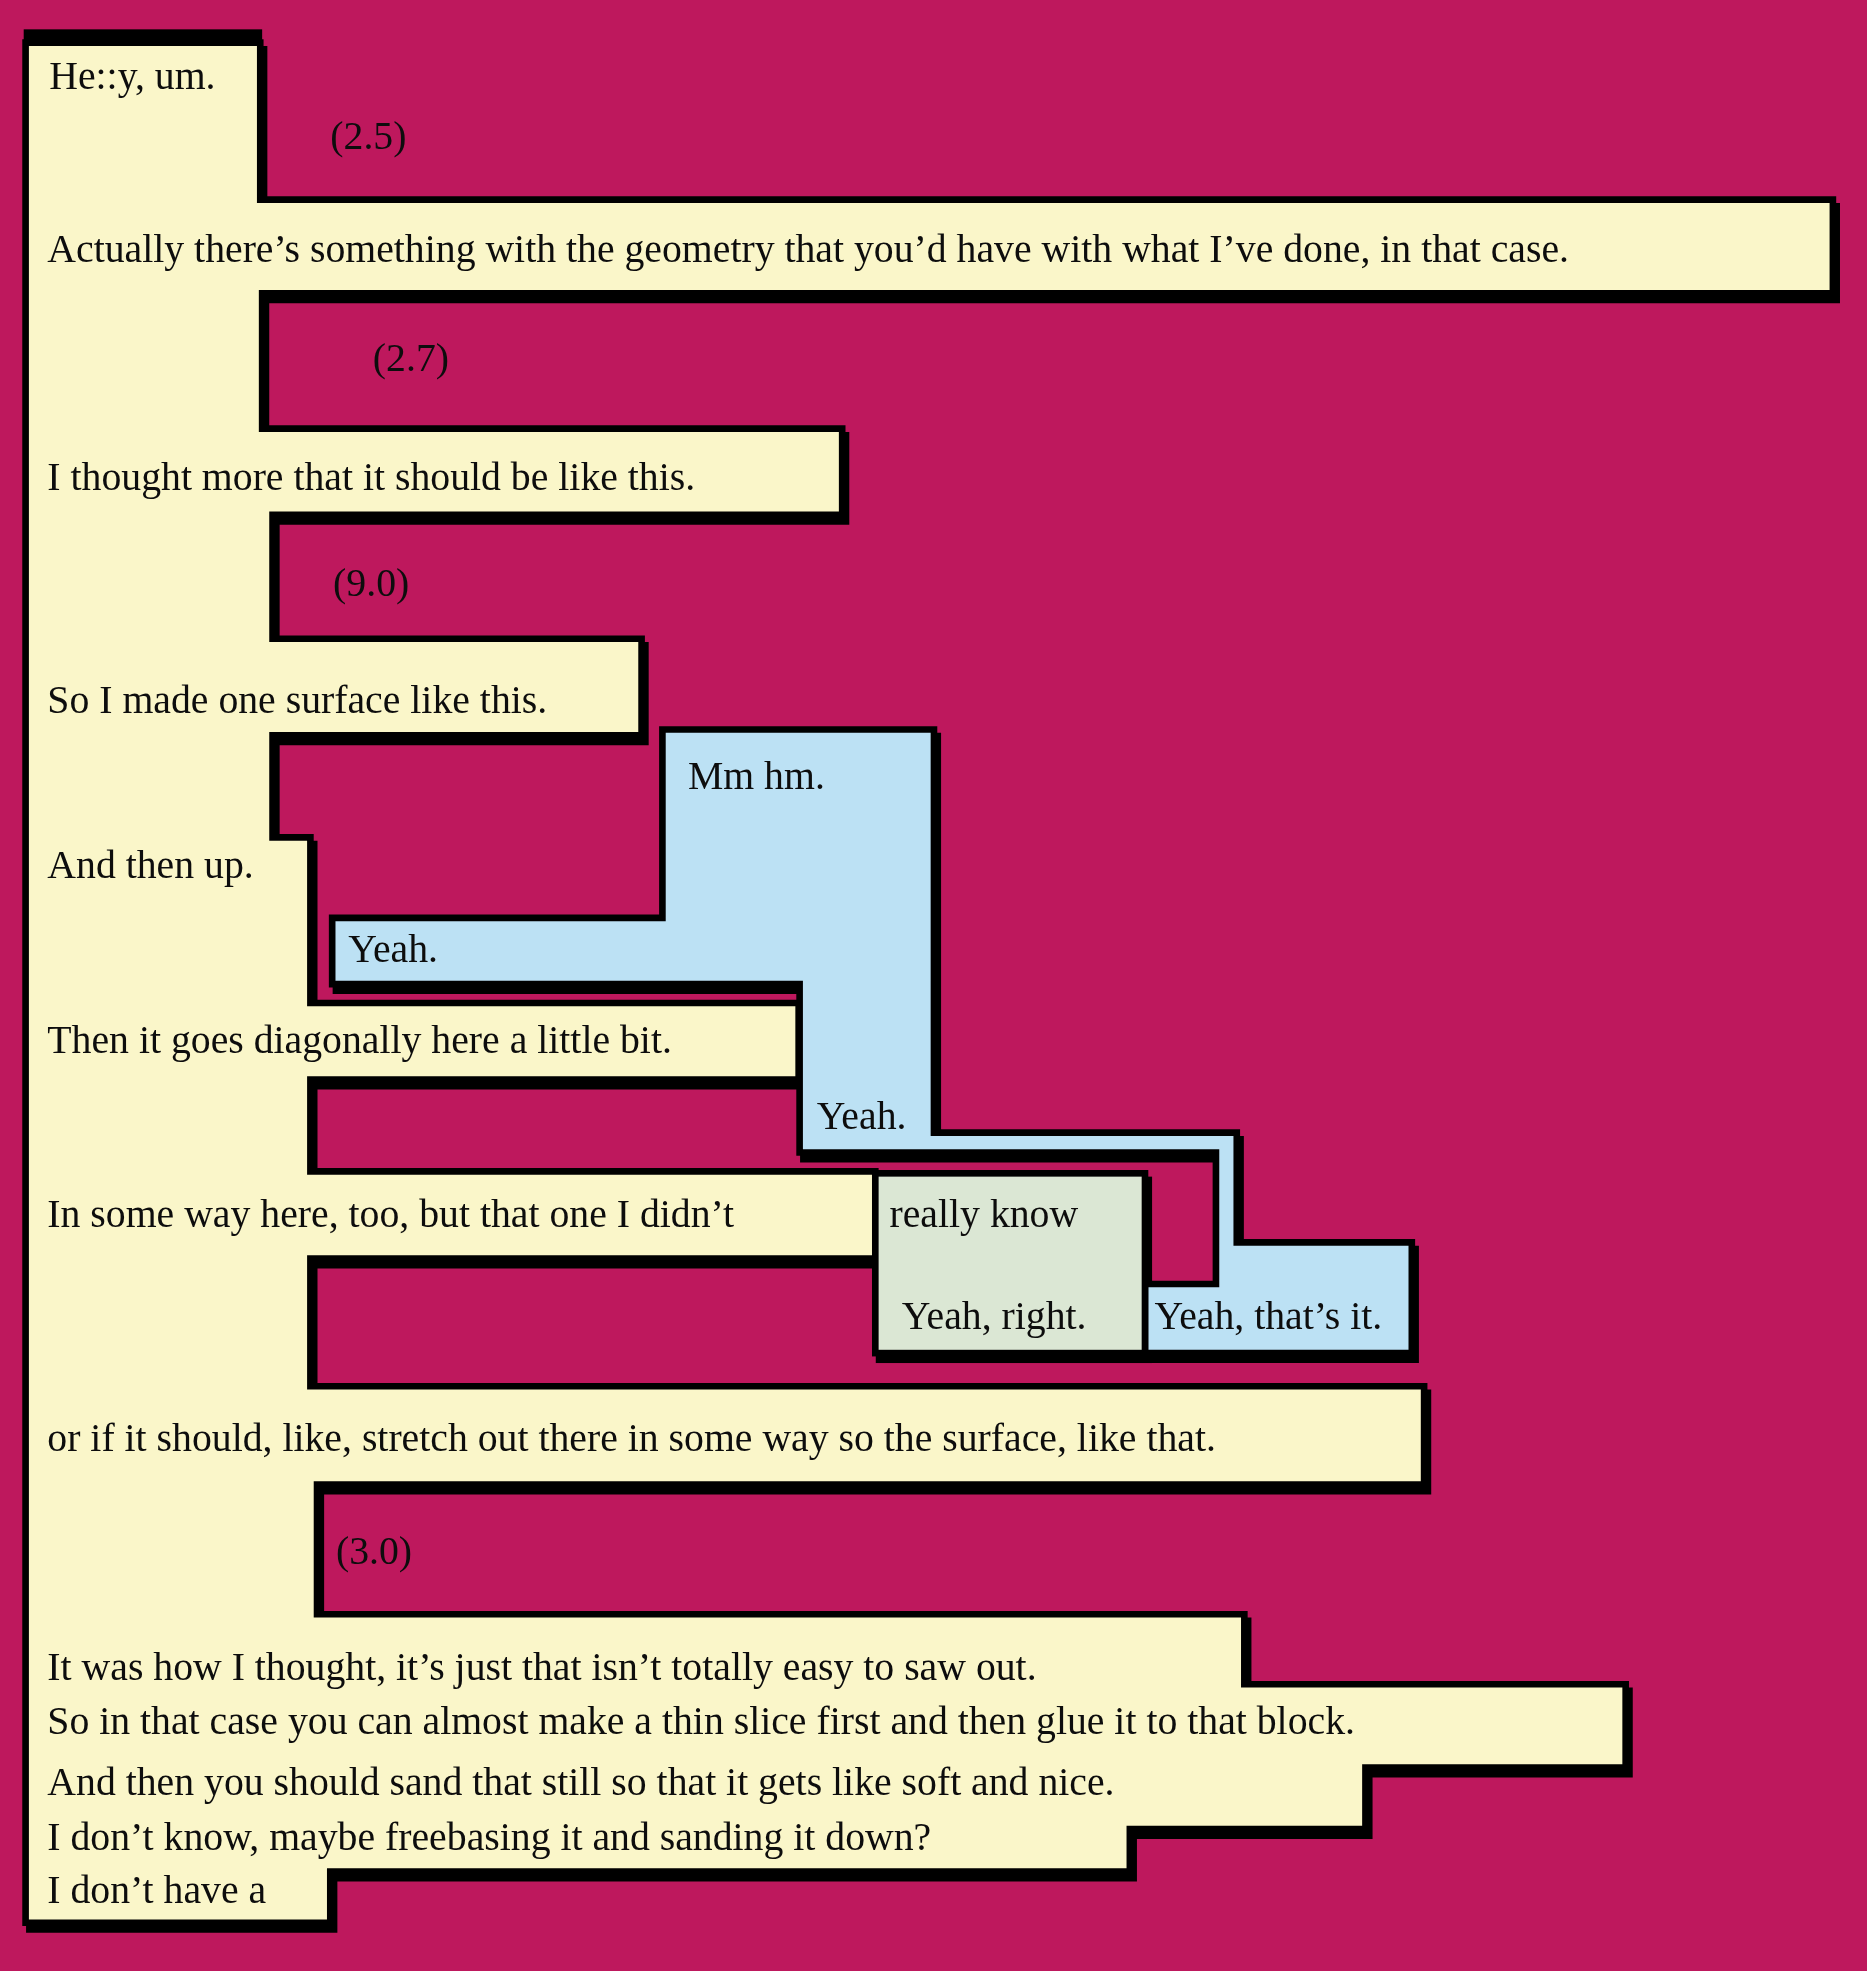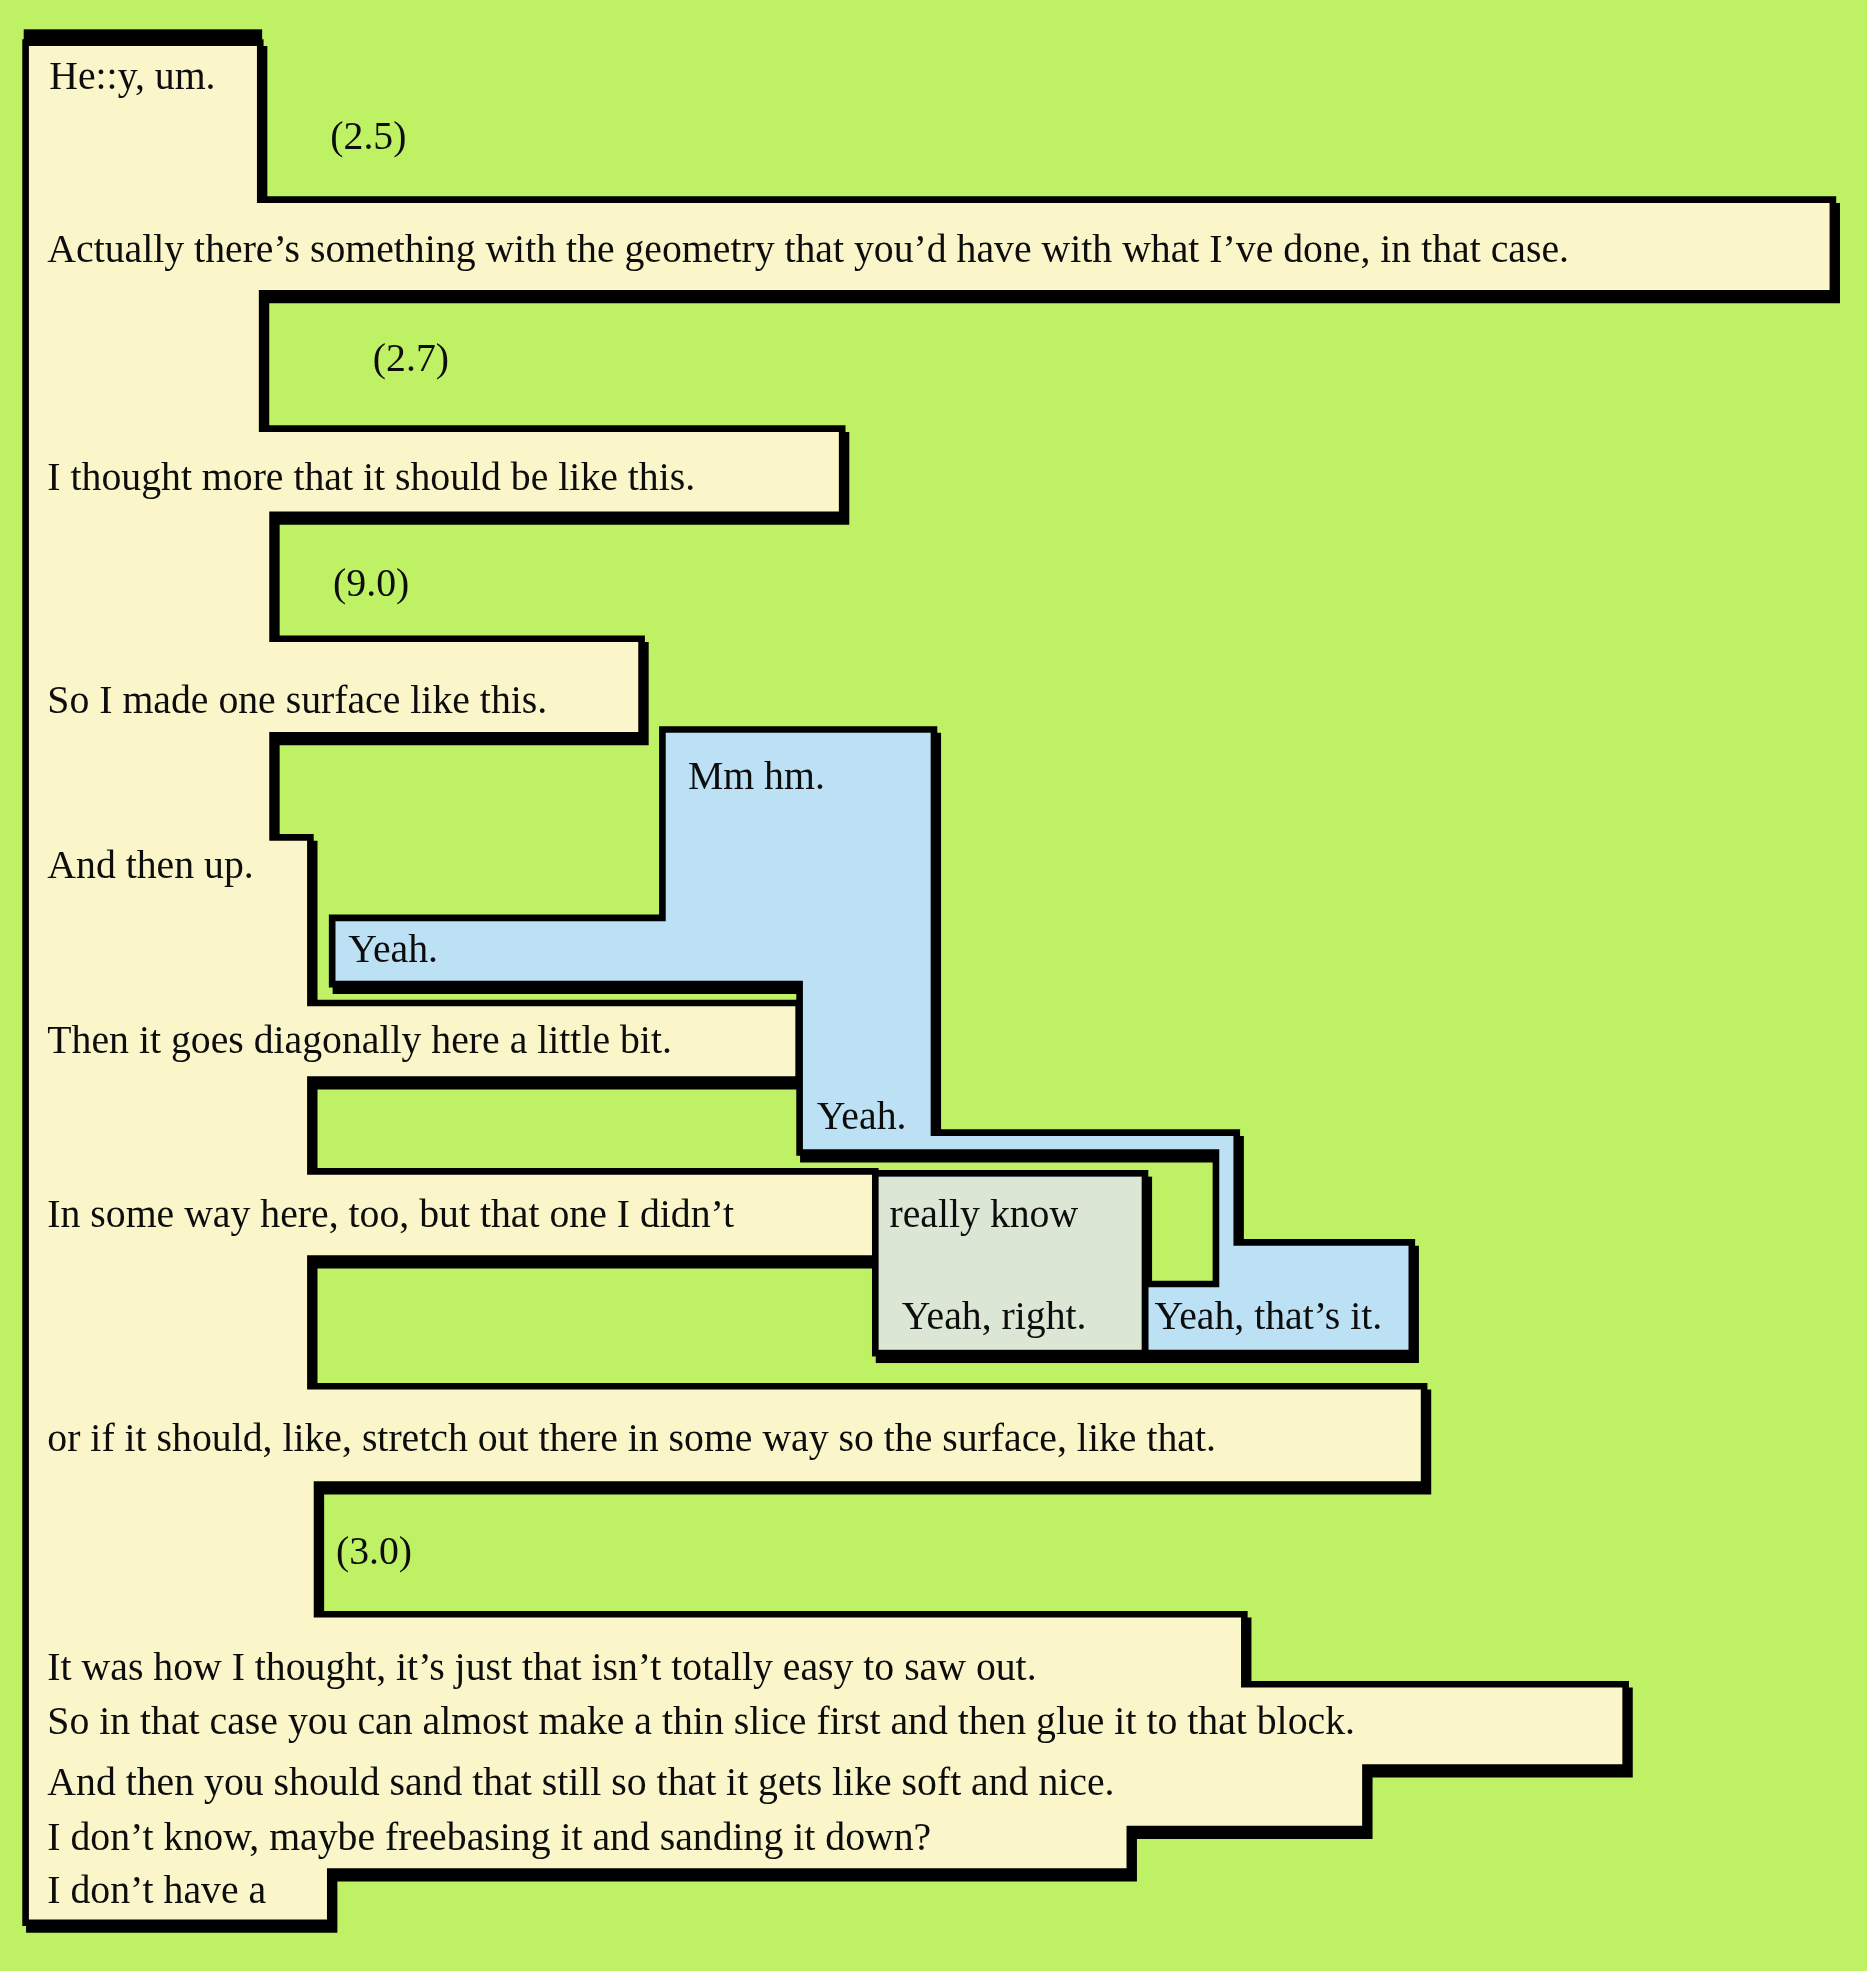--- a/index.html
+++ b/index.html
@@ -4,21 +4,21 @@
 <style>
   html, body {
     margin: 0;
     padding: 0;
     background: #ffffff;
   }
   .stage {
     position: relative;
     width: 1867px;
     height: 1971px;
-    background: #bef264;
+    background: #be185d;
     font-family: "Liberation Serif", "DejaVu Serif", serif;
   }
   svg { display: block; }
   .utter {
     font-family: "Liberation Serif", "DejaVu Serif", serif;
     font-size: 42px;
     fill: #0d0d0d;
   }
   .shadow { fill: #000000; stroke: #000000; stroke-width: 7; }
   .region { stroke: #000000; stroke-width: 7; stroke-linejoin: miter; }

